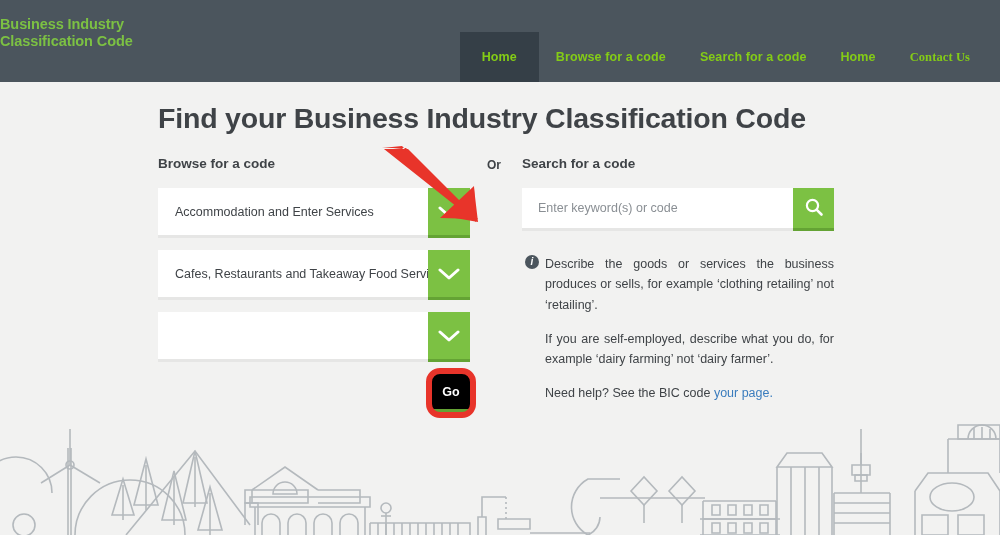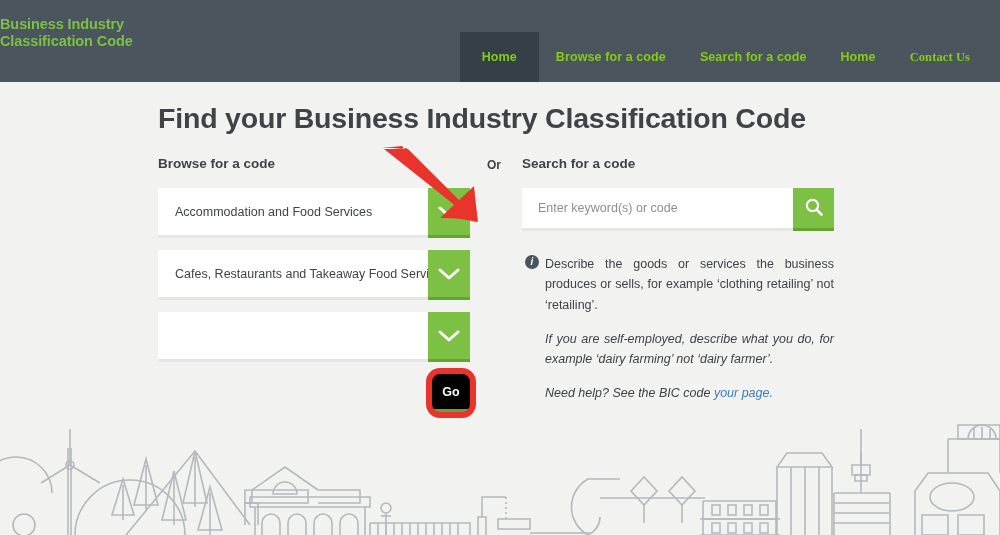--- a/index.html
+++ b/index.html
@@ -185,21 +185,21 @@
     justify-content: center;
     line-height: 1;
   }
   .help-p {
     margin-left: 23px;
     font-size: 12.5px;
     line-height: 1.62;
     color: #3f4347;
     text-align: justify;
   }
-  .help-p + .help-p { margin-top: 14px; font-style: italic; }
+  .help-p + .help-p { margin-top: 14px; }
   .help-p.last { text-align: left; }
   .help-link { color: #3a7cbd; text-decoration: none; }
 
   
   .arrow-anno {
     position: absolute;
     left: 378px; top: 64px;
     width: 110px; height: 80px;
     pointer-events: none;
   }
@@ -331,21 +331,21 @@
       <path d="M974 24 L974 13 M982 24 L982 12 M990 24 L990 14"></path>
     </g>
   </svg>
 
   <h1 class="page-title">Find your Business Industry Classification Code</h1>
 
   <div class="col-left">
     <div class="col-heading">Browse for a code</div>
 
     <div class="select-card">
-      <span class="select-label">Accommodation and Food Services</span>
+      <span class="select-label">Accommodation and Enter Services</span>
       <span class="chev-btn">
         <svg width="22" height="14" viewBox="0 0 22 14">
             <path d="M2 3 L11 11 L20 3" fill="none" stroke="#ffffff" stroke-width="3" stroke-linecap="round" stroke-linejoin="round"></path>
           </svg>
       </span>
     </div>
 
     <div class="select-card">
       <span class="select-label">Cafes, Restaurants and Takeaway Food Services</span>
       <span class="chev-btn">

